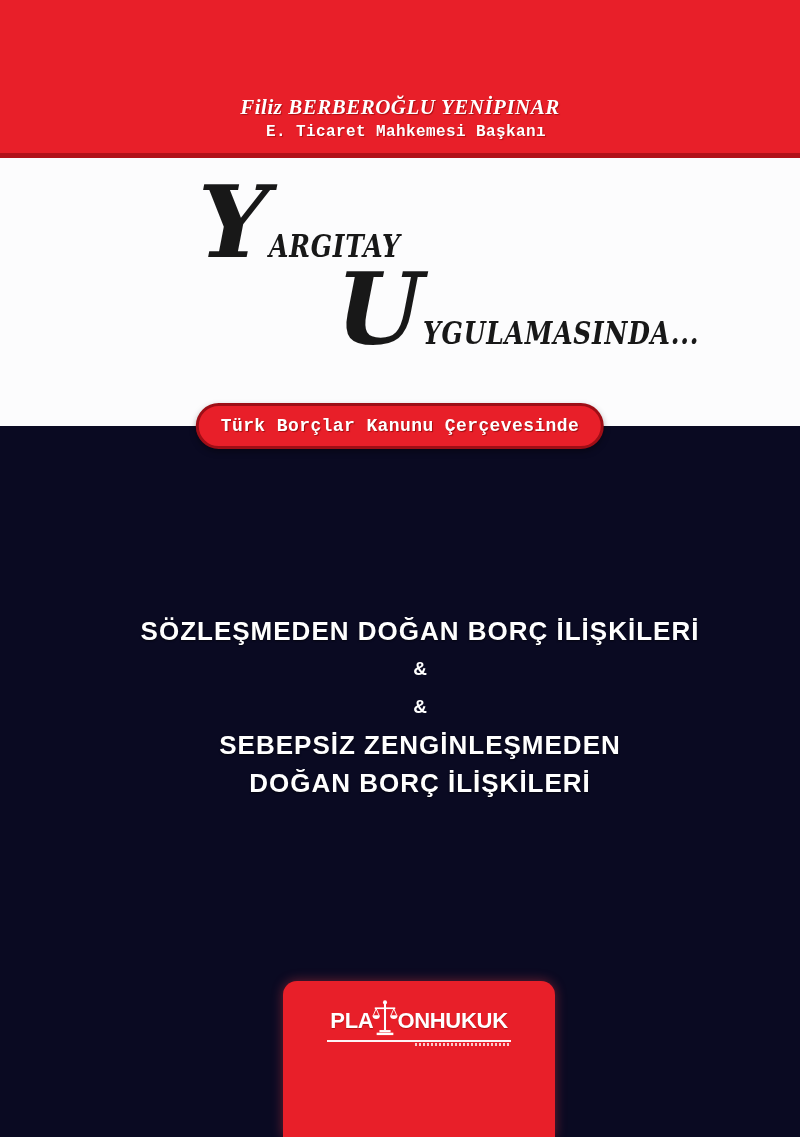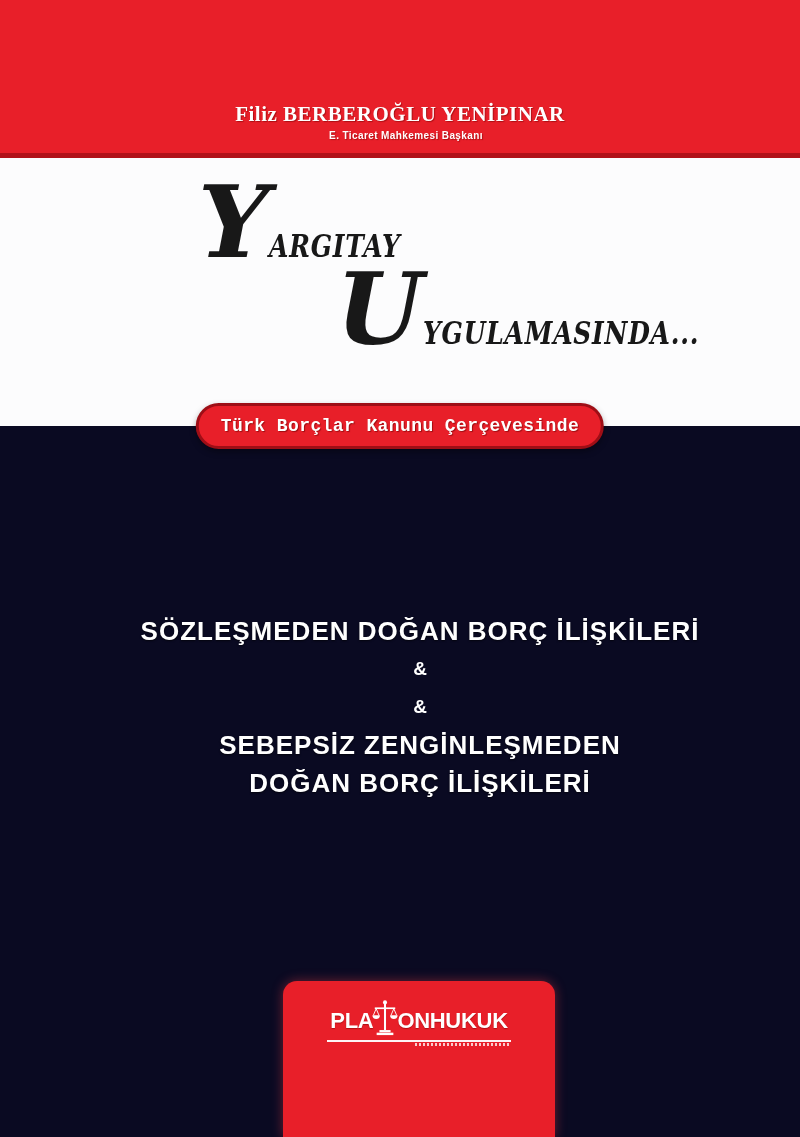--- a/index.html
+++ b/index.html
@@ -22,24 +22,24 @@
     position:absolute;left:0;top:0;width:800px;height:153px;
     background:var(--red);border-bottom:5px solid var(--red-edge);
   }
   .top-band::after{ 
     content:"";position:absolute;left:0;right:0;top:100%;height:9px;
     background:linear-gradient(#f0b9b6,rgba(255,255,255,0));margin-top:5px;
   }
   .author-block{position:absolute;left:0;right:0;bottom:12px;text-align:center;color:var(--white);}
   .author-name{
     font-family:"Liberation Serif",serif;font-weight:bold;font-size:21px;
-    letter-spacing:.5px;text-shadow:1px 1px 1px rgba(120,0,0,.55);
+    letter-spacing:.5px;text-shadow:1px 1px 1px rgba(120,0,0,.55);font-style:italic;
   }
   .author-role{
-    font-family:Liberation Sans, sans-serif;font-weight:bold;font-size:10px;
+    font-family:Liberation Mono, monospace;font-weight:bold;font-size:16px;
     margin-top:3px;letter-spacing:.4px;text-shadow:1px 1px 1px rgba(120,0,0,.5);margin-left:12px;
   }
 
   
   .white-band{position:absolute;left:0;top:158px;width:800px;height:268px;background:#fcfcfd;}
   .script-line{position:absolute;white-space:nowrap;color:var(--ink);
     font-family:"DejaVu Serif",serif;font-weight:bold;font-style:italic;line-height:1;}
   .script-line .initial{font-size:100px;}
   .script-line .rest{
     display:inline-block;font-size:32px;text-transform:uppercase;

